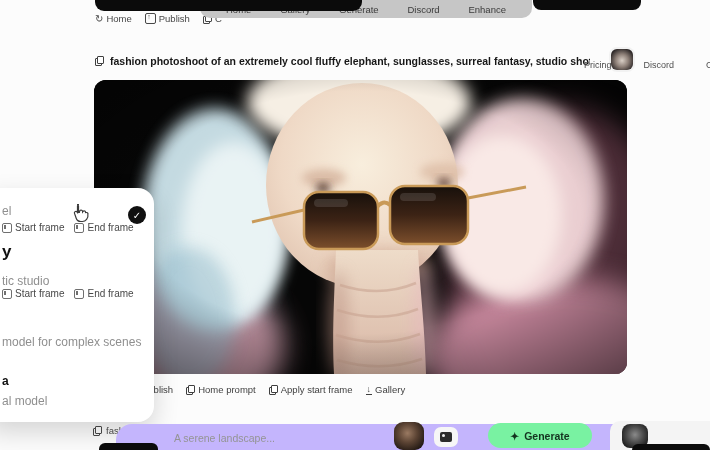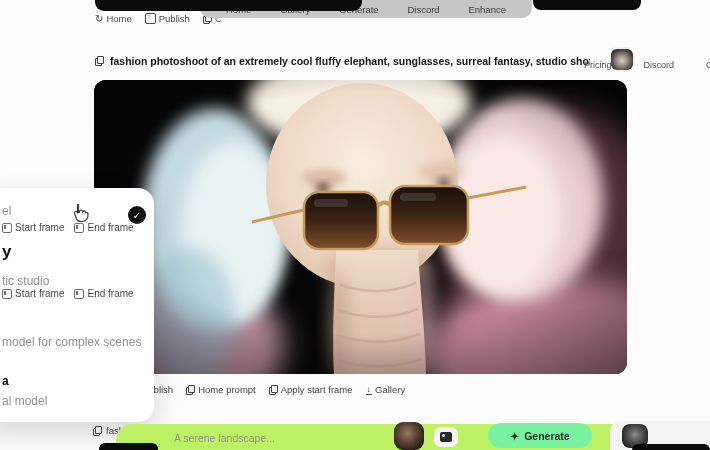--- a/index.html
+++ b/index.html
@@ -68,21 +68,21 @@
 
   
   #next-prompt{left:93px;top:425px;z-index:3;display:flex;gap:4px;align-items:center;
           font-size:9.5px;color:#4a4a4a;}
   #peek-image-left{left:99px;top:443px;width:59px;height:7px;background:#0b0b0b;
           border-radius:6px 6px 0 0;z-index:10;}
   #peek-image-right{left:632px;top:444px;width:78px;height:6px;background:#0b0b0b;
           border-radius:6px 6px 0 0;z-index:10;}
 
   
-  #composer{left:116px;top:424px;width:594px;height:26px;background:#bef264;
+  #composer{left:116px;top:424px;width:594px;height:26px;background:#c4b5fd;
           border-radius:16px 0 0 0;z-index:9;}
   #composer-input{position:absolute;left:56px;top:5px;width:210px;height:16px;border:0;
           background:transparent;outline:none;font-family:"Liberation Sans",sans-serif;
           font-size:10.5px;color:#4a4a4a;}
   #composer-input::placeholder{color:#949494;}
   #composer-thumb{position:absolute;left:278px;top:-2px;width:30px;height:28px;border-radius:9px;
           background:radial-gradient(circle at 45% 40%, #9a7a62 0%, #5c4434 40%, #1c1410 85%);}
   #composer-image-btn{position:absolute;left:318px;top:3px;width:24px;height:20px;border-radius:7px;
           background:#f6f6f6;display:flex;align-items:center;justify-content:center;}
   .ic-photo{width:12px;height:10px;border-radius:2px;background:#2b2b2b;position:relative;}

